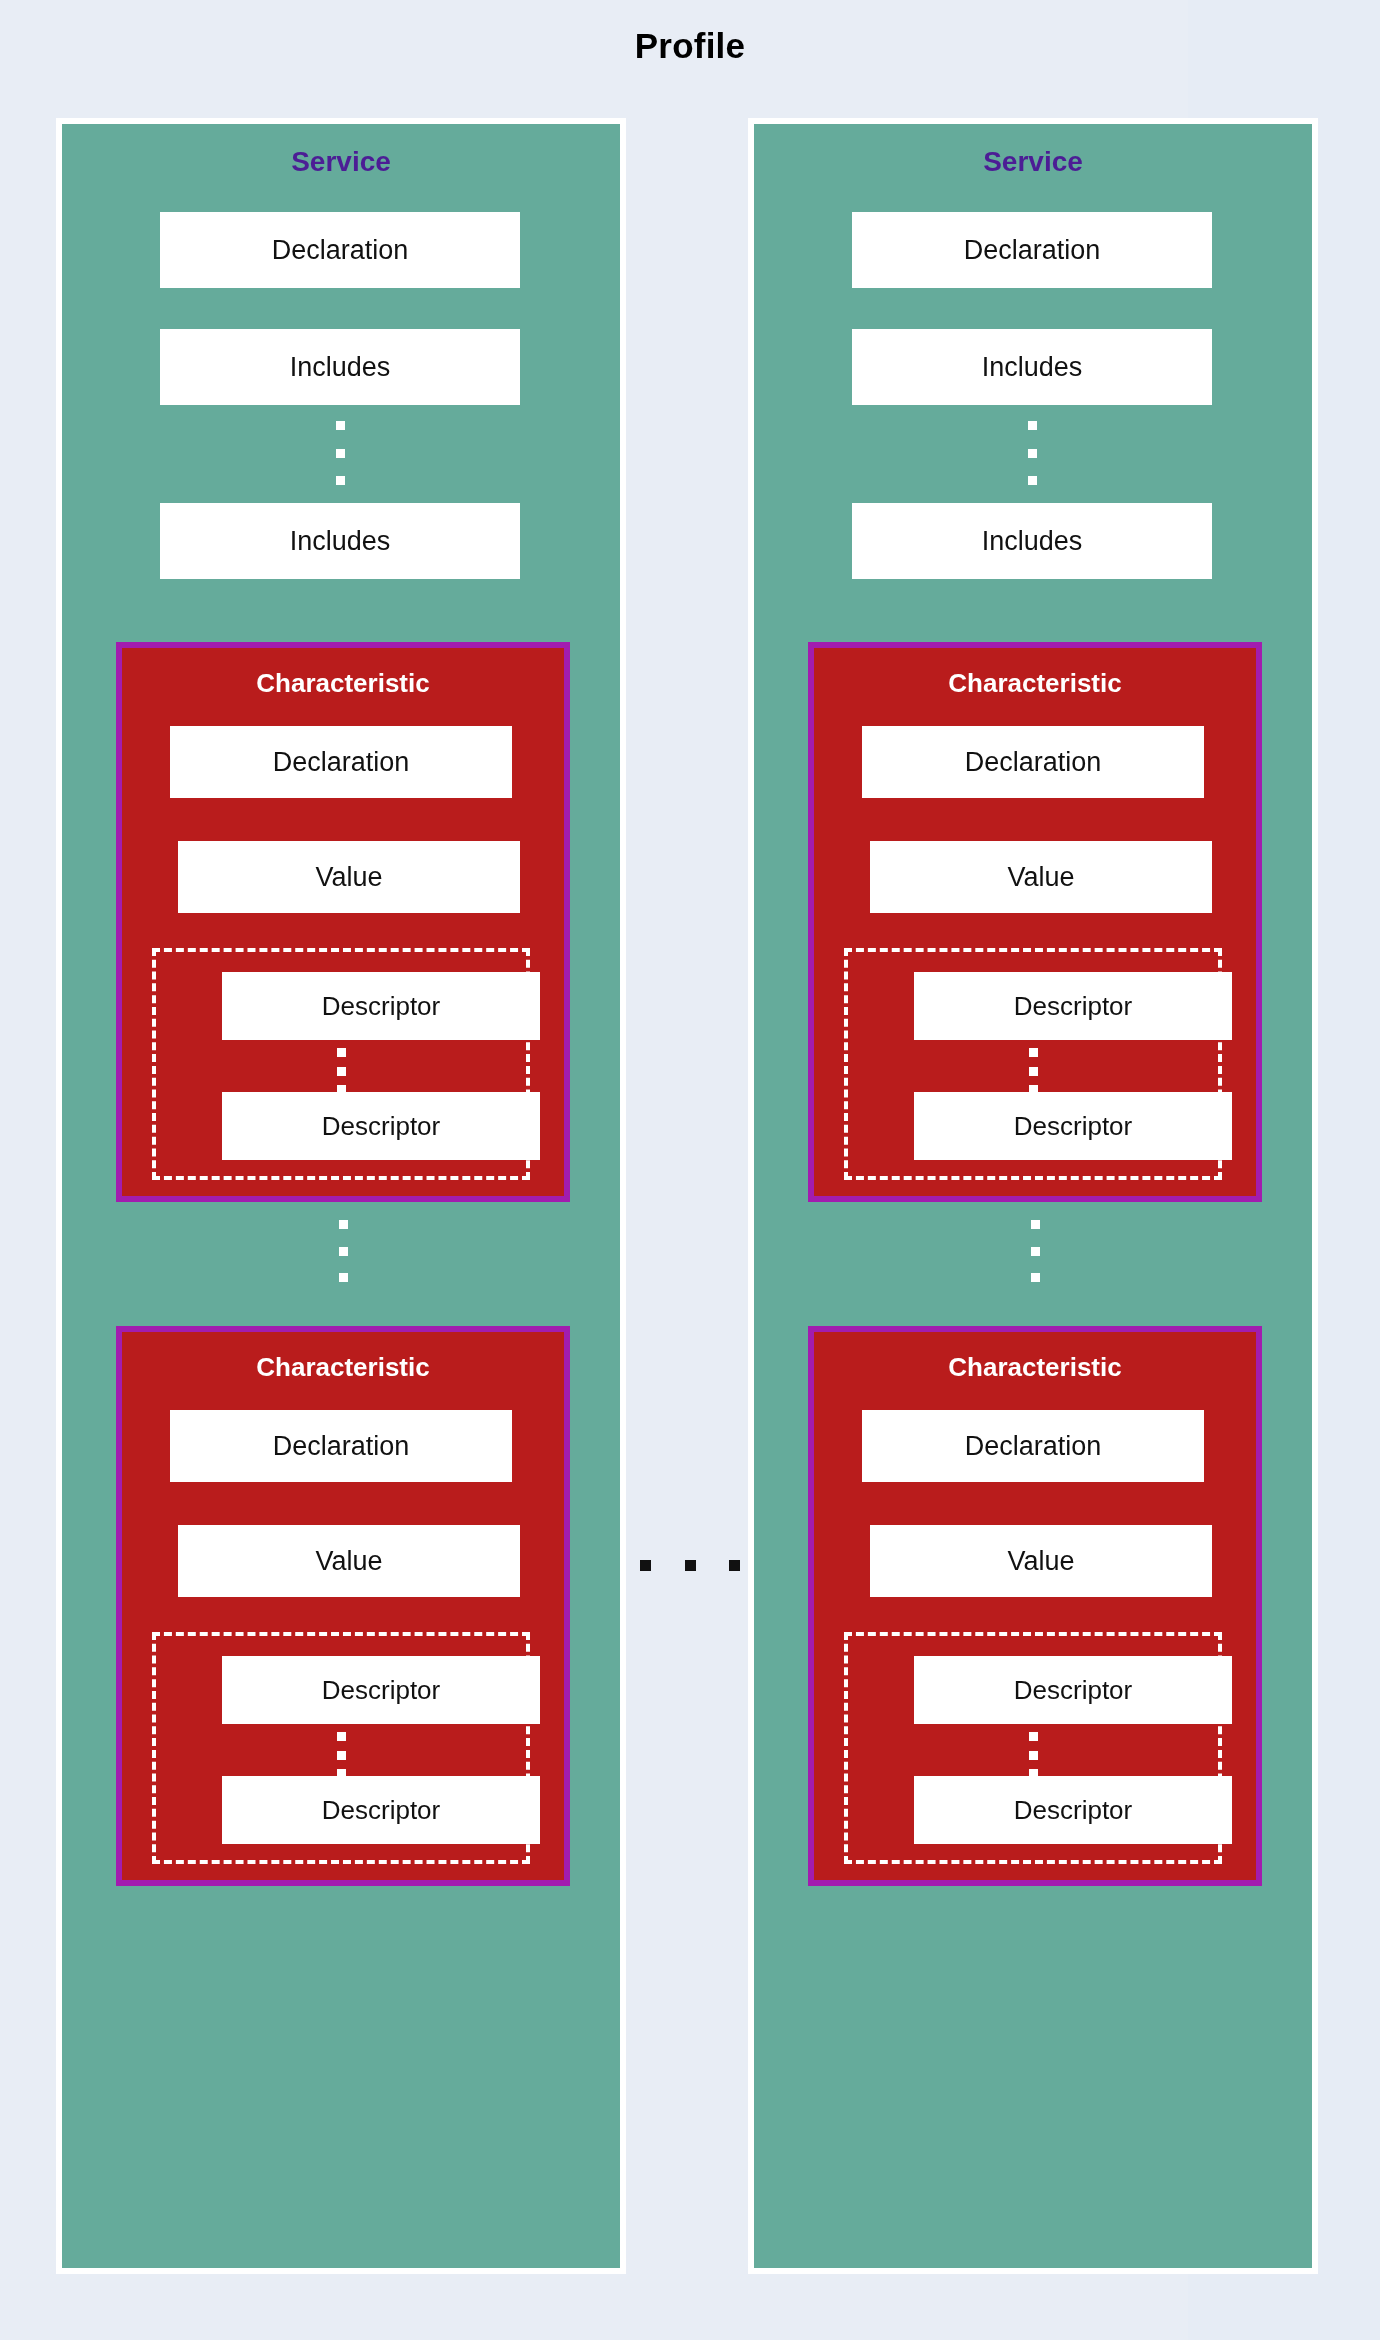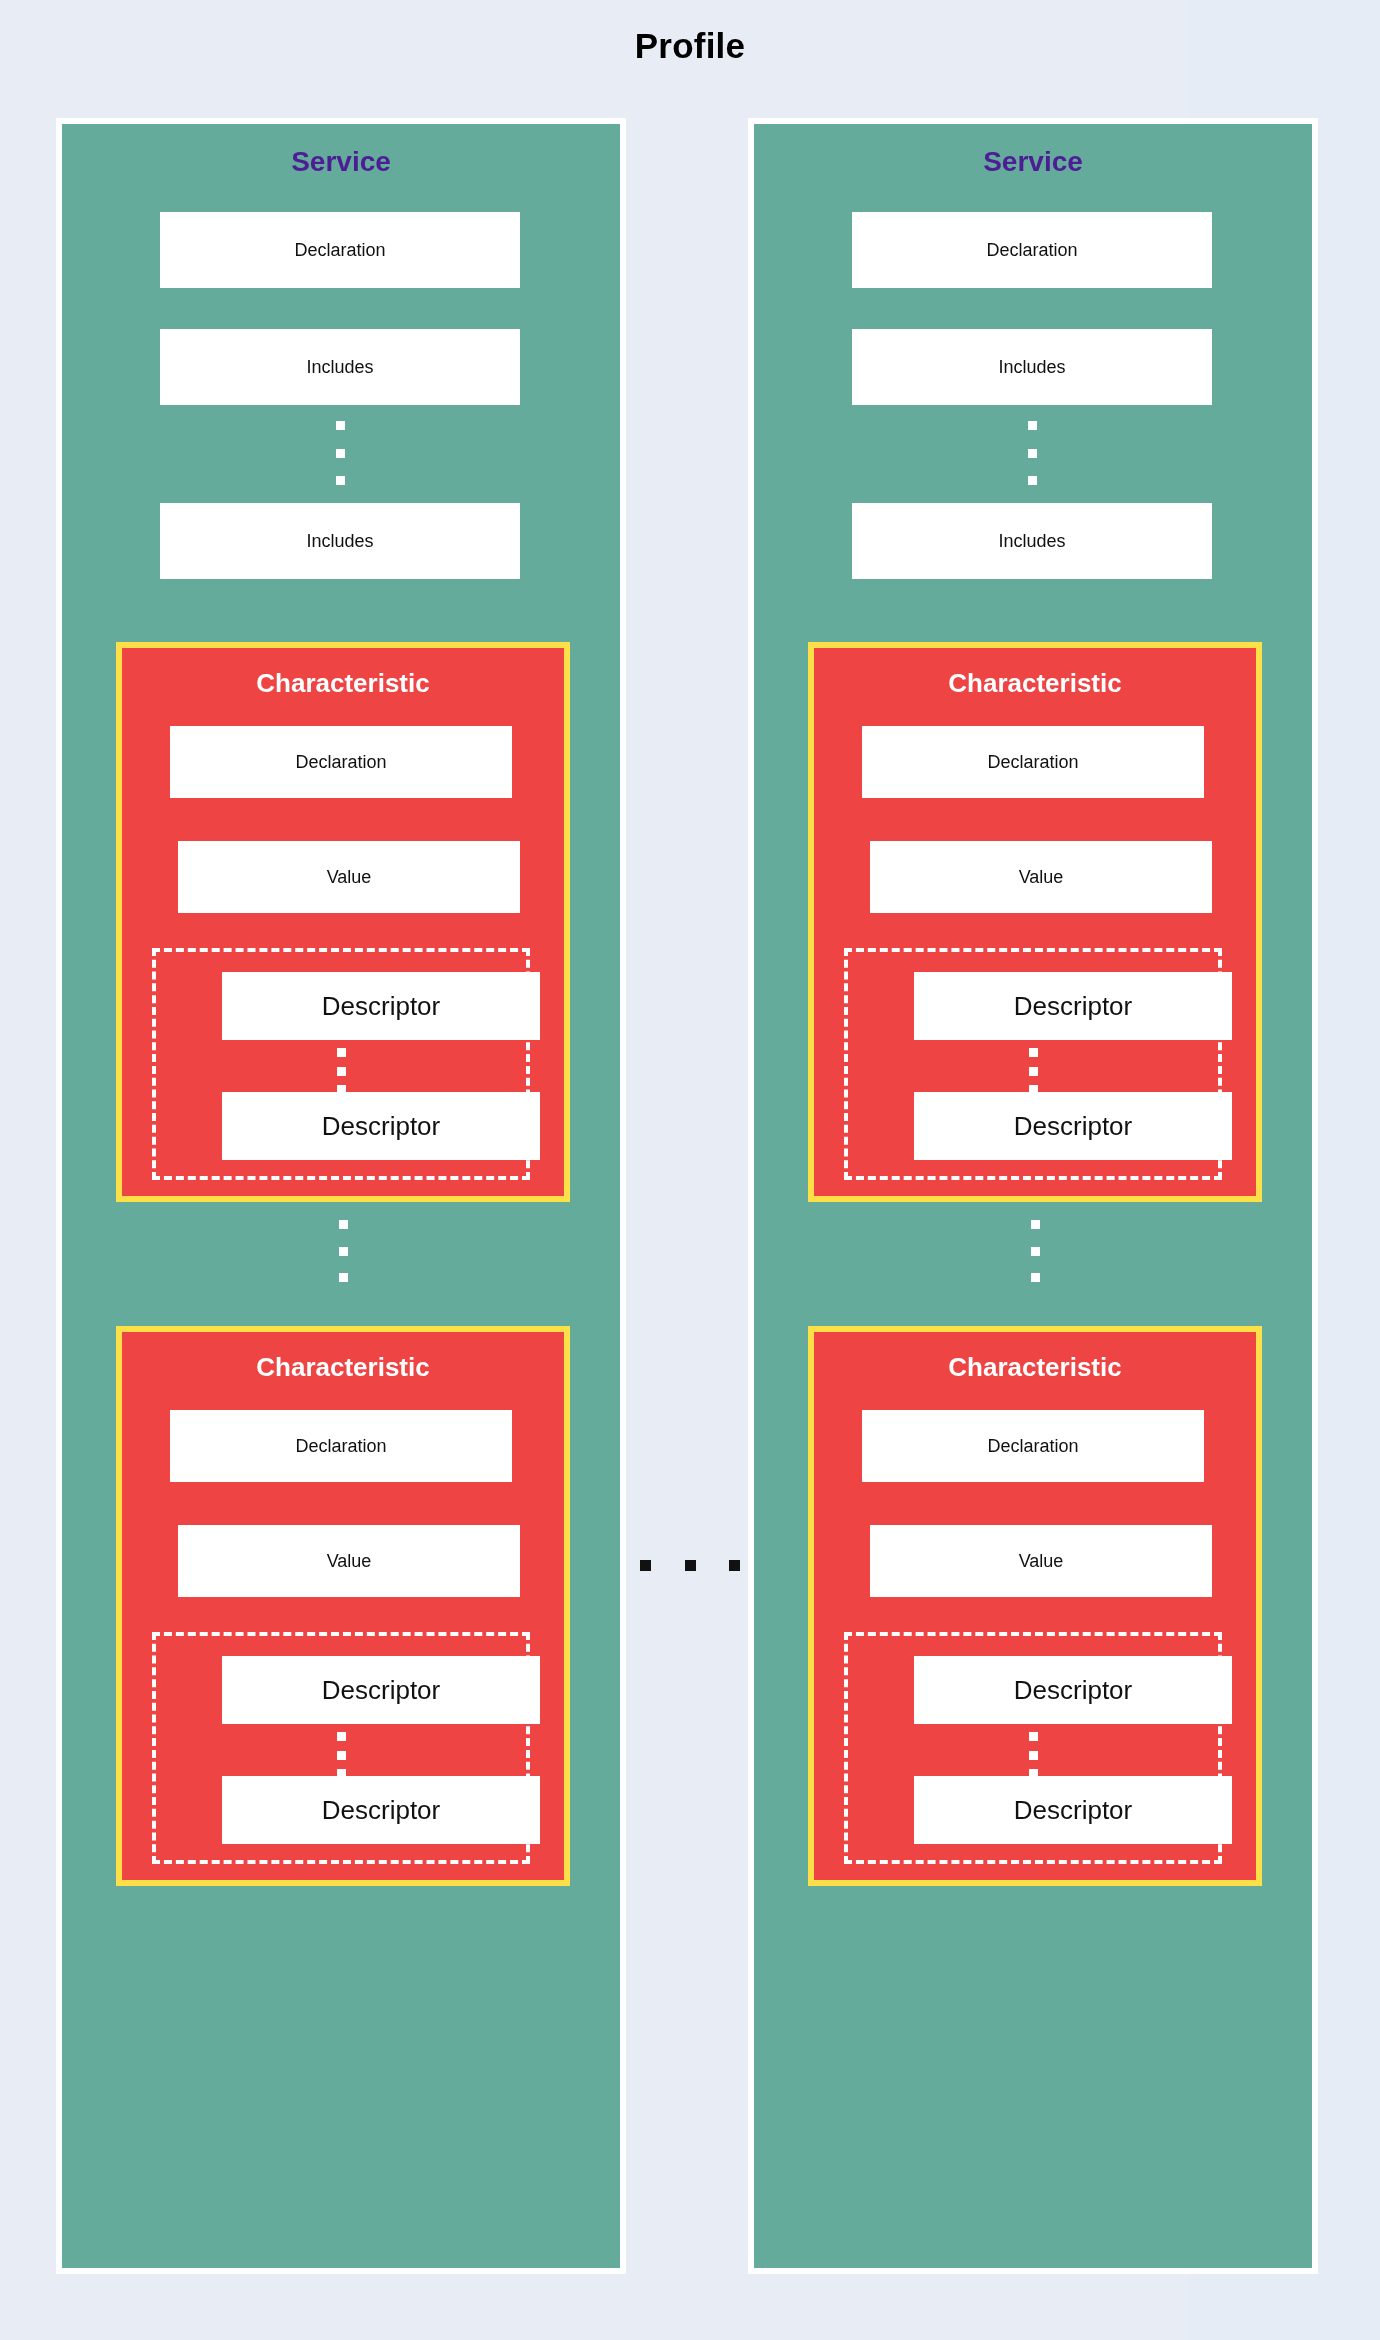--- a/index.html
+++ b/index.html
@@ -70,21 +70,21 @@
 
   
   .wbox {
     position: absolute;
     background: #ffffff;
     box-sizing: border-box;
     display: flex;
     align-items: center;
     justify-content: center;
     color: #111111;
-    font-size: 18px;
+    font-size: 27px;
     font-weight: normal;
   }
 
   .svc-decl {
     left: 98px;
     top: 88px;
     width: 360px;
     height: 76px;
   }
   .svc-inc1 {
@@ -119,22 +119,22 @@
     top: 297px;
     width: 360px;
     height: 64px;
   }
 
   
   .charac {
     position: absolute;
     left: 54px;
     width: 454px;
-    background: #ef4444;
-    border: 6px solid #fde047;
+    background: #b91c1c;
+    border: 6px solid #a21caf;
     box-sizing: border-box;
   }
   .charac-1 { top: 518px;  height: 560px; }
   .charac-2 { top: 1202px; height: 560px; }
 
   .charac-title {
     position: absolute;
     left: 0;
     top: 20px;
     width: 100%;

